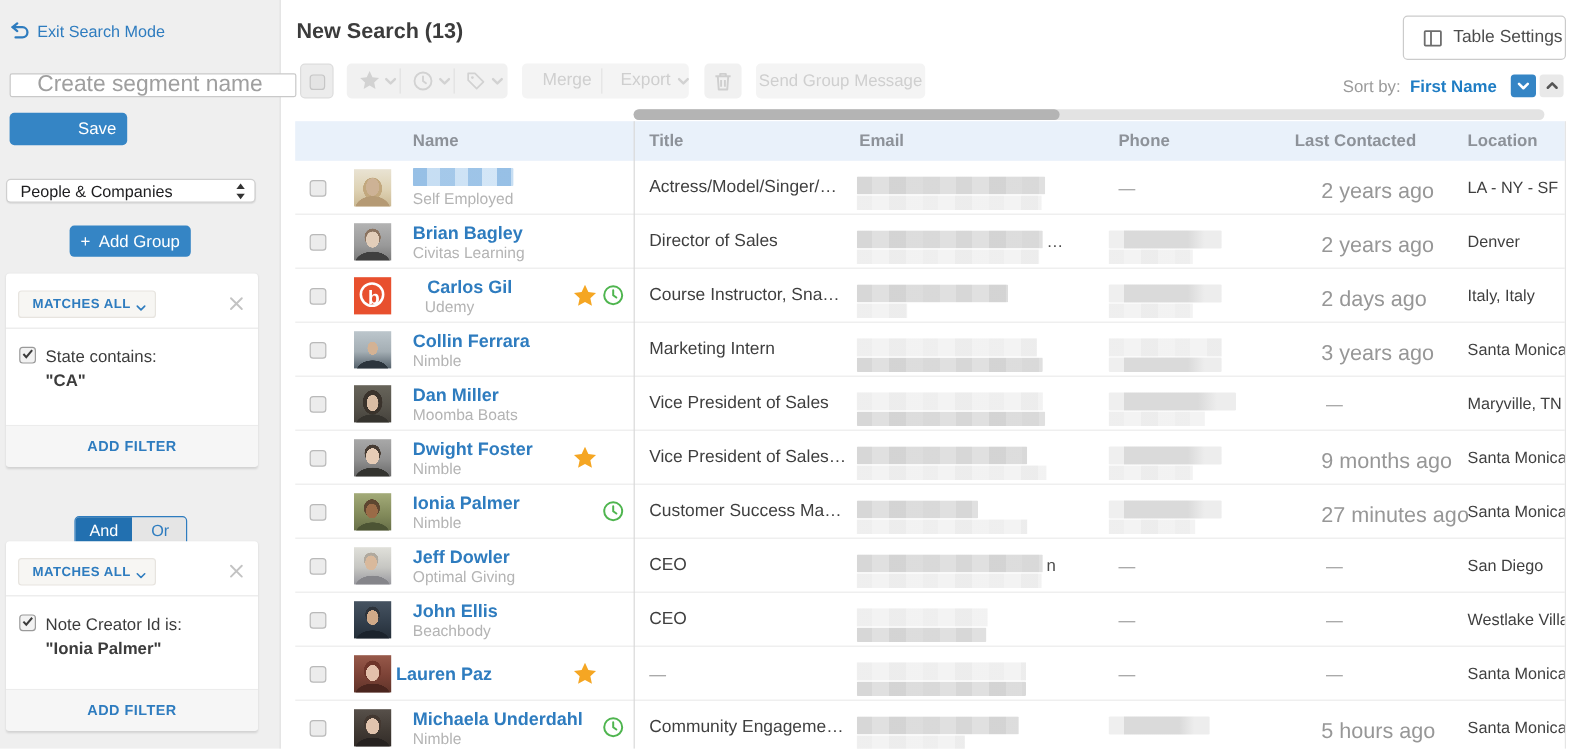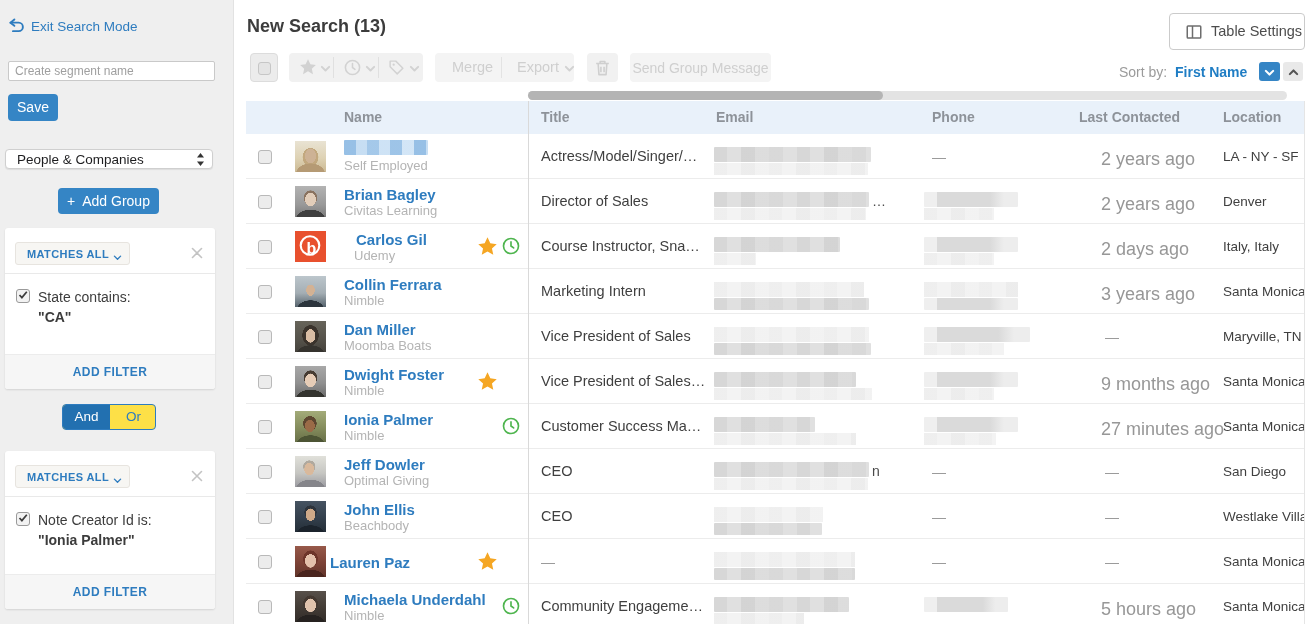--- a/index.html
+++ b/index.html
@@ -27,22 +27,22 @@
 .tbtxt{color:#cfcfcf;font-size:14.5px;}
 </style></head>
 <body>
 
 <div class="ab sidebar"></div>
 <div class="ab" style="left:8px;top:17px;width:17px;height:17px;"><svg width="17" height="17" viewBox="0 0 24 24" fill="none" stroke="#2e7cbf" stroke-width="2.7" stroke-linejoin="round" stroke-linecap="round">
       <path d="M9 3.5L3.5 8l5.5 4.5"></path>
       <path d="M3.5 8H15a6 6 0 0 1 6 6v0a6 6 0 0 1-6 6H7"></path>
     </svg></div>
 <div class="ab blue" style="left:31px;top:19px;font-size:13.5px;">Exit Search Mode</div>
-<div class="ab" style="left:8px;top:61px;width:193px;height:18px;background:#fff;border:1px solid #c9c9c9;border-radius:2px;padding:0 6px;line-height:18px;font-size:12px;color:#9f9f9f;">Create segment name</div>
-<div class="ab btn-blue" style="left:8px;top:94px;width:50px;height:27px;line-height:27px;font-size:14px;">Save</div>
+<div class="ab" style="left:8px;top:61px;width:193px;height:18px;background:#fff;border:1px solid #c9c9c9;border-radius:2px;padding:0 22px;line-height:18px;font-size:19px;color:#9f9f9f;">Create segment name</div>
+<div class="ab btn-blue" style="left:8px;top:94px;width:50px;height:27px;line-height:27px;font-size:14px;padding-left:48px;">Save</div>
 <div class="ab" style="left:5px;top:149px;width:208px;height:20px;background:#fff;border:1px solid #cfcfcf;border-radius:4px;box-sizing:border-box;box-shadow:0 1px 1px rgba(0,0,0,.08);">
     <div class="ab" style="left:11px;top:1px;line-height:17px;font-size:13.5px;color:#1d1d1f;">People &amp; Companies</div>
     <div class="ab" style="right:7px;top:2px;width:9px;height:14px;"><svg width="9" height="15" viewBox="0 0 9 15">
         <path d="M4.5 1L8 5.5H1z" fill="#333"></path>
         <path d="M4.5 14L1 9.5h7z" fill="#333"></path>
       </svg></div>
   </div>
 <div class="ab btn-blue" style="left:58px;top:188px;width:101px;height:26px;line-height:26px;font-size:14px;">+&nbsp; Add Group</div>
 <div class="ab card" style="left:5px;top:228px;width:210px;height:161px;"></div>
 <div class="ab" style="left:15px;top:242px;width:115px;height:23px;background:#f7f6f3;border:1px solid #e7e4df;border-radius:3px;box-sizing:border-box;">
@@ -56,21 +56,21 @@
     </svg></div>
 <div class="ab" style="left:5px;top:273px;width:210px;height:1px;background:#e9e9e9;"></div>
 <div class="ab" style="left:16px;top:289px;width:12px;height:12px;border:1px solid #9a9a9a;border-radius:3px;background:#f2f2f2;">
     <svg width="12" height="12" viewBox="0 0 12 12" style="position:absolute;left:0;top:-1px;">
       <path d="M2.5 6l2.4 2.6L9.8 2.8" fill="none" stroke="#3c3c3c" stroke-width="1.7"></path>
     </svg>
   </div>
 <div class="ab" style="left:38px;top:289px;font-size:14px;color:#3c3c3c;">State contains:</div>
 <div class="ab" style="left:38px;top:309px;font-size:14px;font-weight:bold;color:#3c3c3c;">"CA"</div>
 <div class="ab blue" style="left:5px;top:354px;width:210px;height:35px;background:#f6f6f6;border-top:1px solid #ececec;border-radius:0 0 3px 3px;box-sizing:border-box;text-align:center;line-height:34px;font-size:12px;font-weight:bold;letter-spacing:.4px;">ADD FILTER</div>
-<div class="ab" style="left:62px;top:404px;width:94px;height:26px;border:1px solid #2e7cbf;border-radius:4px;box-sizing:border-box;background:#fde047;">
+<div class="ab" style="left:62px;top:430px;width:94px;height:26px;border:1px solid #2e7cbf;border-radius:4px;box-sizing:border-box;background:#e5e5e5;">
     <div class="ab" style="left:0;top:0;width:47px;height:24px;background:#2270b0;border-radius:3px 0 0 3px;color:#fff;text-align:center;line-height:24px;font-size:13.5px;">And</div>
     <div class="ab blue" style="left:47px;top:0;width:47px;height:24px;text-align:center;line-height:24px;font-size:13.5px;">Or</div>
   </div>
 <div class="ab card" style="left:5px;top:451px;width:210px;height:158px;"></div>
 <div class="ab" style="left:15px;top:465px;width:115px;height:23px;background:#f7f6f3;border:1px solid #e7e4df;border-radius:3px;box-sizing:border-box;">
     <span class="ab blue" style="left:11px;top:5px;font-size:11px;font-weight:bold;letter-spacing:.4px;">MATCHES ALL</span>
     <span class="ab" style="right:6px;top:6px;"><svg width="11" height="11" viewBox="0 0 16 16">
         <path d="M3.5 6l4.5 4.5L12.5 6" fill="none" stroke="#2e7cbf" stroke-width="2.0" stroke-linecap="round" stroke-linejoin="round"></path>
       </svg></span>
   </div>

